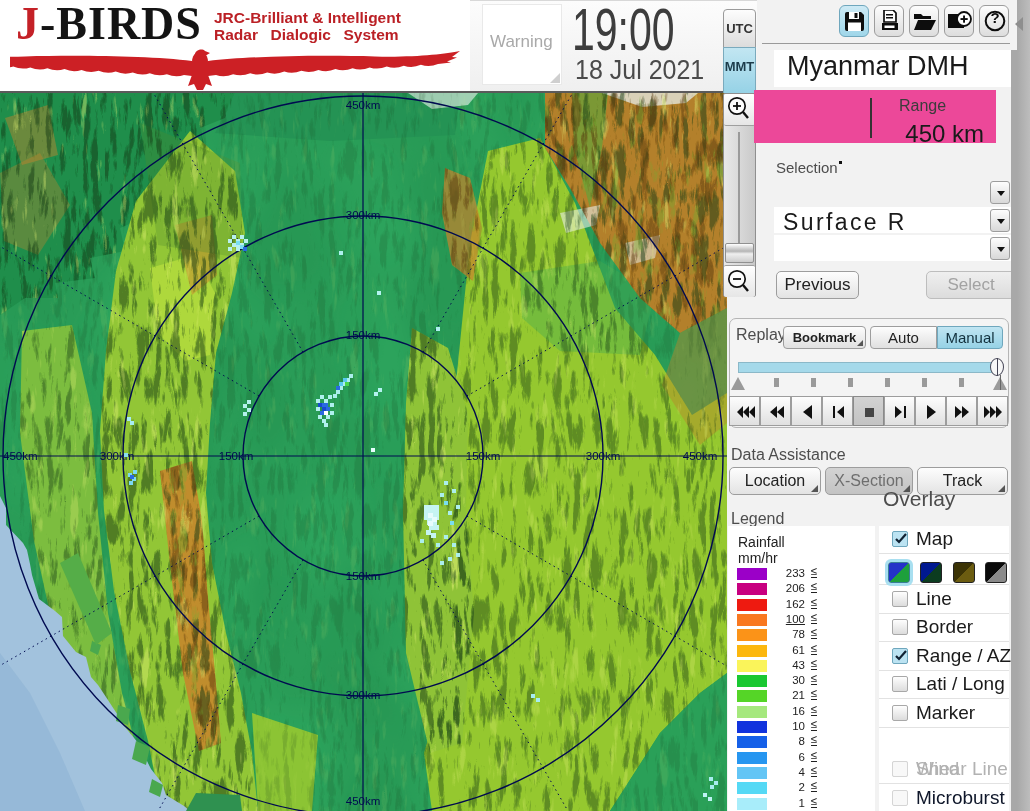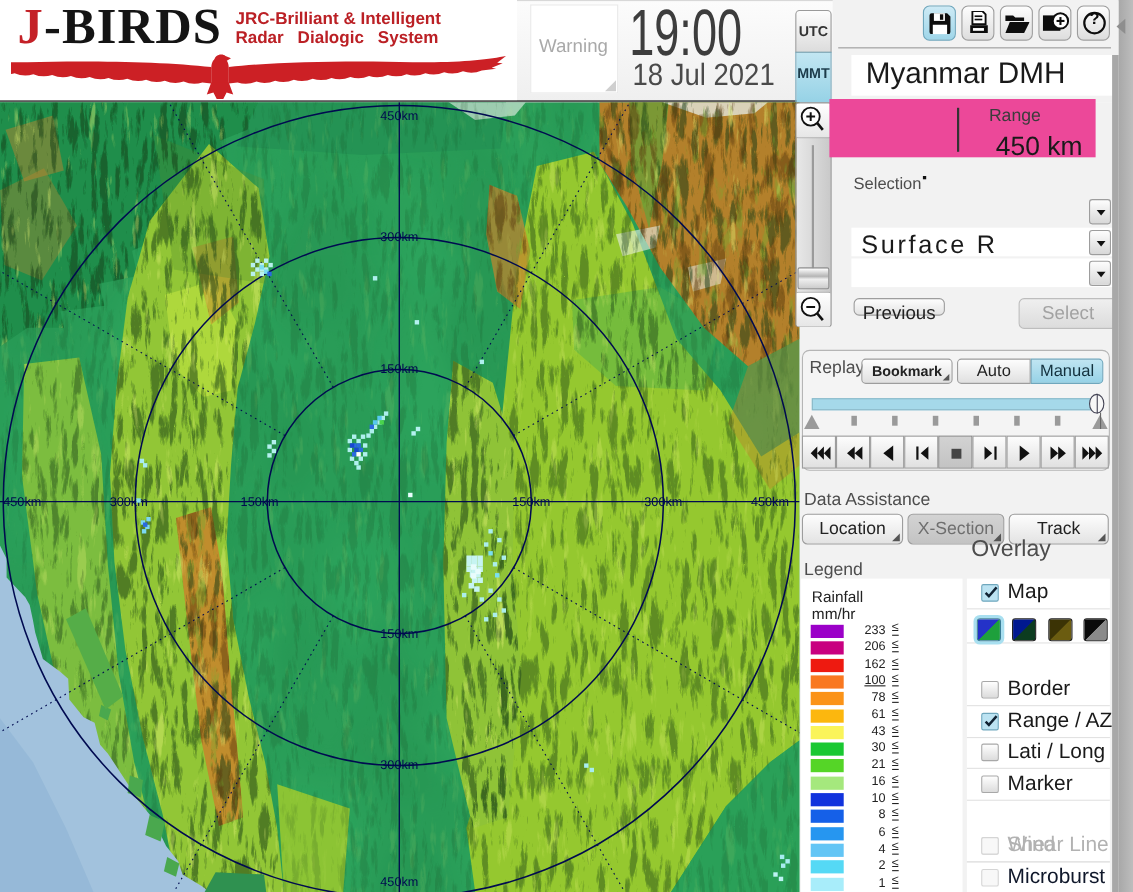--- a/index.html
+++ b/index.html
@@ -355,21 +355,21 @@
 
 <div class="abs" style="left:776px;top:159px;font-size:15px;color:#4d4d4d;">Selection<span style="display:inline-block;width:3px;height:3px;background:#111;vertical-align:9px;margin-left:1px;"></span></div>
 <div class="abs" style="left:774px;top:207px;width:242px;height:26px;background:#fff;">
   <div class="abs" style="left:9px;top:2px;font-size:23px;letter-spacing:2.4px;color:#1a1a1a;">Surface R</div>
 </div>
 <div class="abs" style="left:774px;top:235px;width:242px;height:26px;background:#fff;"></div>
 <div class="combo abs" style="left:990px;top:181px;"></div>
 <div class="combo abs" style="left:990px;top:209px;"></div>
 <div class="combo abs" style="left:990px;top:237px;"></div>
 
-<div class="abs" style="left:776px;top:271px;width:83px;height:16px;background:linear-gradient(#fdfdfd,#e3e3e3);border:1px solid #9d9d9d;border-radius:5px;text-align:center;line-height:26px;font-size:17px;color:#222;">Previous</div>
+<div class="abs" style="left:776px;top:271px;width:83px;height:28px;background:linear-gradient(#fdfdfd,#e3e3e3);border:1px solid #9d9d9d;border-radius:5px;text-align:center;line-height:26px;font-size:17px;color:#222;">Previous</div>
 <div class="abs" style="left:926px;top:271px;width:90px;height:28px;background:linear-gradient(#efefef,#dcdcdc);border:1px solid #bdbdbd;border-radius:5px;text-align:center;line-height:26px;font-size:17px;color:#a2a2a2;">Select</div>
 
 <div class="abs" style="left:729px;top:318px;width:280px;height:110px;background:#f4f4f4;border:1px solid #b5b5b5;border-radius:7px;"></div>
 <div class="abs" style="left:736px;top:326px;font-size:16px;color:#4d4d4d;">Replay</div>
 <div class="abs" style="left:783px;top:326px;width:83px;height:23px;background:linear-gradient(#fdfdfd,#e0e0e0);border:1px solid #9d9d9d;border-radius:4px;text-align:center;line-height:21px;font-size:13px;font-weight:bold;color:#222;">Bookmark
   <div class="abs" style="right:2px;bottom:2px;width:0;height:0;border-left:6px solid transparent;border-bottom:6px solid #555;"></div></div>
 <div class="abs" style="left:870px;top:326px;width:67px;height:23px;background:linear-gradient(#fdfdfd,#e0e0e0);border:1px solid #9d9d9d;border-radius:4px 0 0 4px;text-align:center;line-height:21px;font-size:15px;color:#222;">Auto</div>
 <div class="abs" style="left:937px;top:326px;width:66px;height:23px;background:linear-gradient(#c0e5f2,#96d2e6);border:1px solid #6fa7bd;border-radius:0 4px 4px 0;text-align:center;line-height:21px;font-size:15px;color:#12303d;">Manual</div>
 
 <div class="abs" style="left:738px;top:362px;width:262px;height:11px;background:#a5d9ea;border:1px solid #8bb8c8;"></div>
@@ -505,20 +505,24 @@
           </svg>
         </div>
     <div class="olab">Map</div>
   </div>
   <div class="abs" style="top:29px;left:0;width:130px;height:30px;border-bottom:1px solid #e2e2e2;">
     <div class="sw" style="left:9px;background:linear-gradient(135deg,#2432c8 49%,#1ea03c 51%);box-shadow:0 0 0 3px #a8dff0;border-color:#3a7d96;"></div>
     <div class="sw" style="left:41px;background:linear-gradient(135deg,#001890 49%,#0c3c20 51%);"></div>
     <div class="sw" style="left:74px;background:linear-gradient(135deg,#3b3305 49%,#6b5c10 51%);"></div>
     <div class="sw" style="left:106px;background:linear-gradient(135deg,#0a0a0a 49%,#8a8a8a 51%);"></div>
   </div>
+  <div class="orow" style="top:60px;">
+        <div class="cb cboff"></div>
+        <div class="olab">Line</div>
+      </div>
   <div class="orow" style="top:88.4px;">
         <div class="cb cboff"></div>
         <div class="olab">Border</div>
       </div>
   <div class="orow" style="top:116.8px;">
     <div class="cb cbon">
           <svg width="14" height="14" viewBox="0 0 14 14" style="position:absolute;left:1px;top:0px;">
             <path d="M2,7 L5,10 L12,2" stroke="#123" stroke-width="2.2" fill="none"></path>
           </svg>
         </div>

